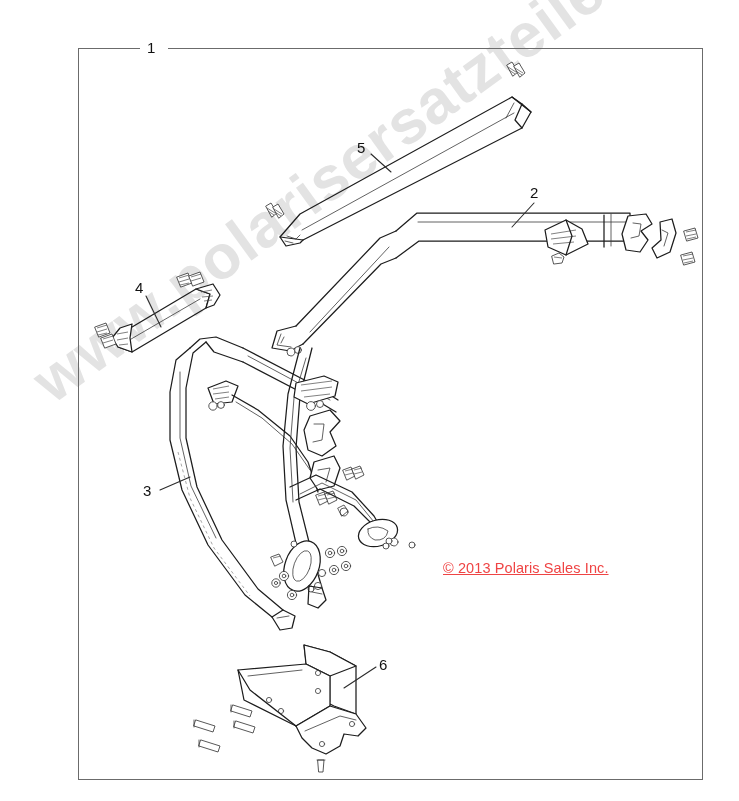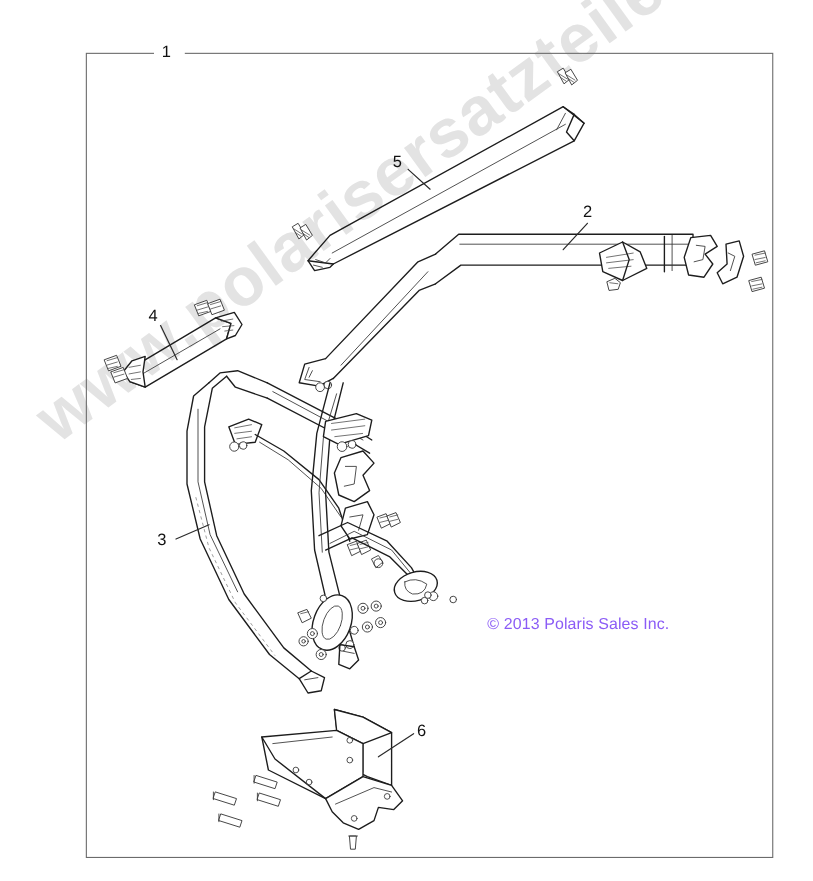--- a/index.html
+++ b/index.html
@@ -62,23 +62,24 @@
   .label-5 { left: 357px; top: 140px; }
   .label-6 { left: 379px; top: 657px; }
 
   
   .copyright {
     position: absolute;
     left: 443px;
     top: 560px;
     font-family: "Liberation Sans", sans-serif;
     font-size: 14.5px;
-    color: #8b5cf6;
+    color: #ef4444;
     letter-spacing: 0.1px;
     white-space: nowrap;
+    text-decoration: underline;
   }
 
   
   .watermark {
     position: absolute;
     left: 40px;
     top: 352px;
     width: 660px;
     font-family: "Liberation Sans", sans-serif;
     font-weight: bold;

